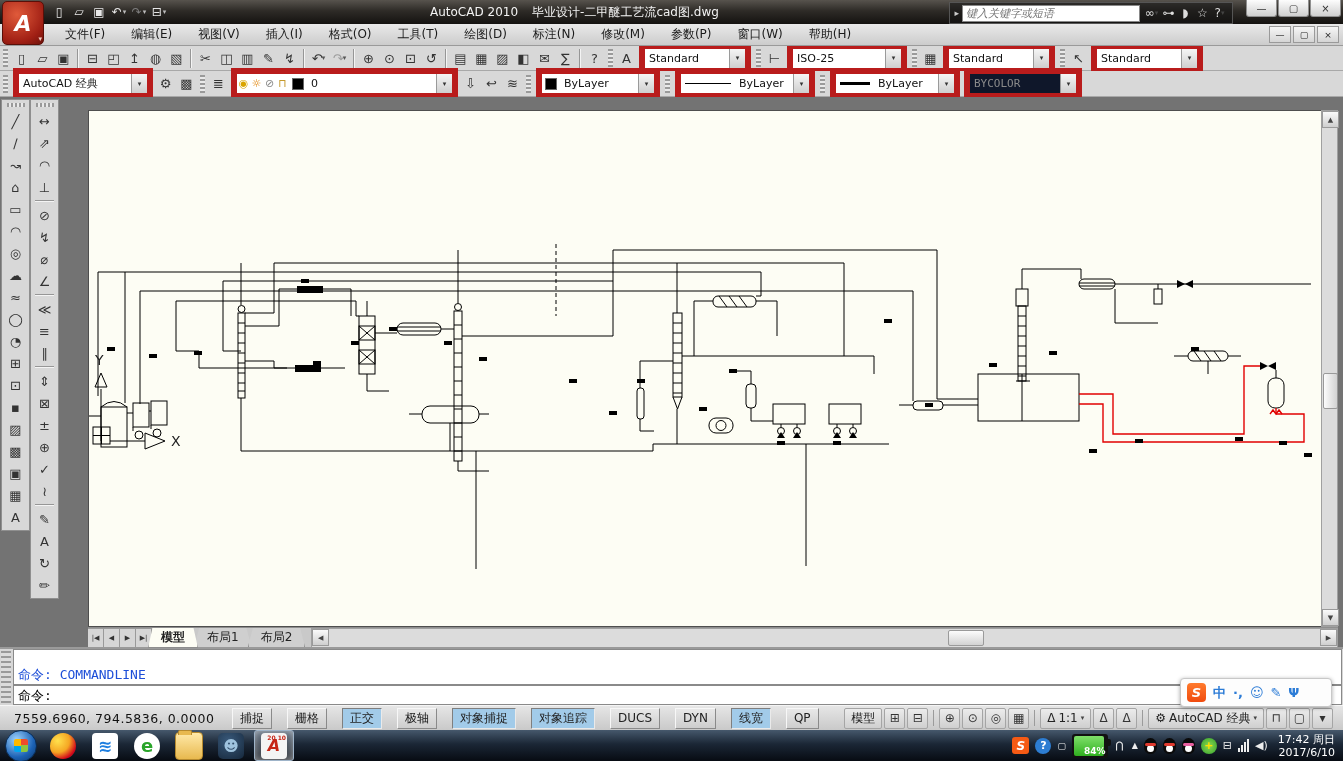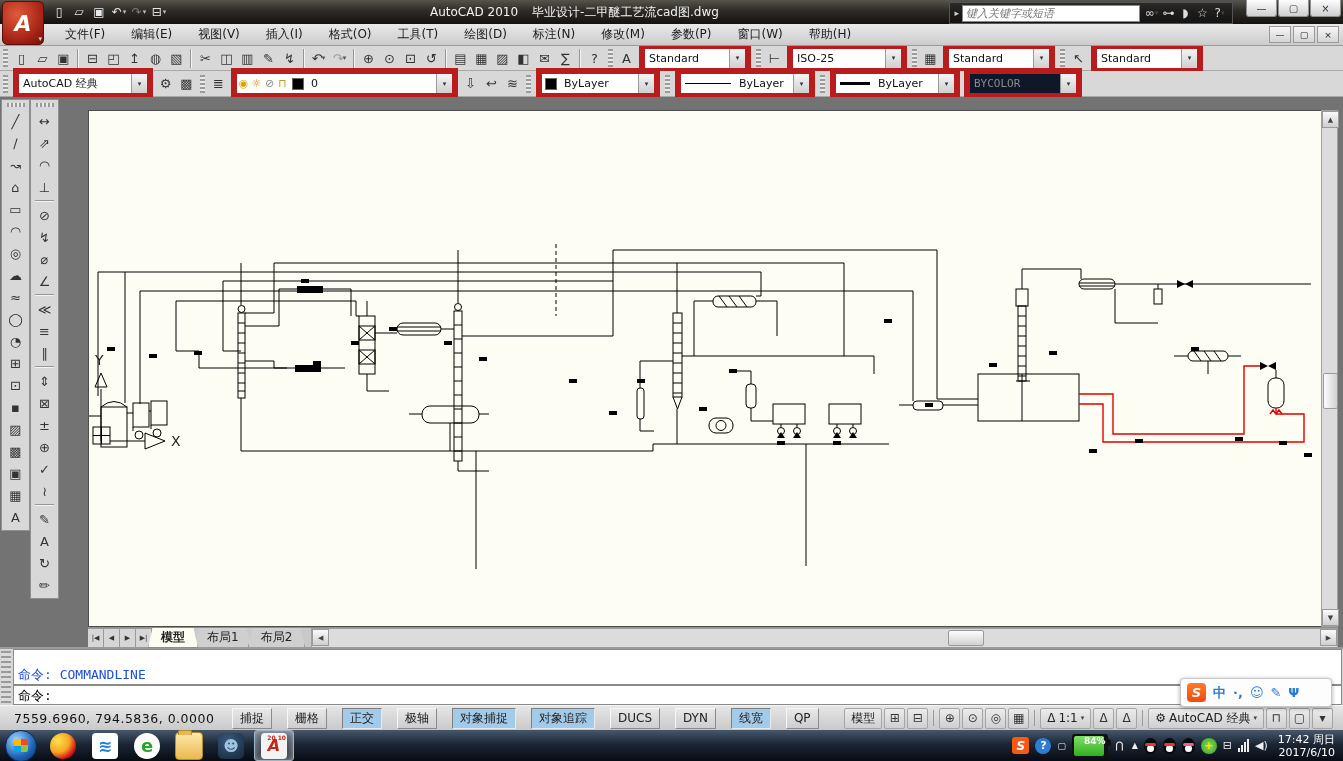--- a/index.html
+++ b/index.html
@@ -106,21 +106,21 @@
   #ic-browser{background:#fff;border-radius:50%;color:#2aa52a;font-size:18px;font-weight:bold}
   #ic-folder{background:linear-gradient(#ffe9a8,#e8b94f);border:1px solid #b68a2e;position:relative}
   #ic-folder::before{content:"";position:absolute;left:2px;top:-3px;width:12px;height:4px;background:#e8b94f;border:1px solid #b68a2e;border-bottom:none;border-radius:2px 2px 0 0}
   #ic-comm{background:radial-gradient(circle at 40% 30%,#39597a,#16283c);border-radius:5px;color:#9fc3de;font-size:15px}
   #ic-acad{background:#f4f4f4;color:#c62617;font-size:16px;font-style:italic;position:relative}
   #ic-acad .yr{position:absolute;right:1px;top:2px;font-size:6px;line-height:6px;font-style:normal;color:#c62617;text-align:center}
   #tray{margin-left:auto;display:flex;align-items:center;gap:6px;padding-right:8px}
   .tray-ic{display:flex;align-items:center;justify-content:center;color:#eee;font-size:12px;cursor:pointer}
   #tray-sogou{width:17px;height:17px;background:#f55a14;border-radius:3px;color:#fff;font-weight:bold;font-style:italic;font-size:12px}
   #tray-help{width:16px;height:16px;background:#2d7dd2;border-radius:50%;color:#fff;font-size:11px;font-weight:bold}
-  #batt{width:36px;height:17px;background:#111;border-radius:3px;position:relative;display:flex;align-items:flex-end;padding:12px;box-sizing:border-box}
+  #batt{width:36px;height:17px;background:#111;border-radius:3px;position:relative;display:flex;align-items:flex-start;padding:12px;box-sizing:border-box}
   #batt::after{content:"";position:absolute;right:-3px;top:5px;width:3px;height:7px;background:#111;border-radius:0 2px 2px 0}
   #batt .fill{position:absolute;left:2px;top:2px;bottom:2px;width:84%;background:linear-gradient(#7fe06a,#2faf1f);border-radius:2px}
   #batt .pct{position:relative;z-index:2;width:100%;text-align:center;font-size:9px;color:#fff;font-weight:bold}
   .qq{width:13px;height:16px;background:#0a0a0a;border-radius:50% 50% 45% 45%;position:relative}
   .qq::after{content:"";position:absolute;left:3px;top:7px;width:7px;height:7px;background:#fff;border-radius:50%}
   .qq::before{content:"";position:absolute;left:1px;top:5px;width:11px;height:3px;background:#e03a2f;border-radius:2px;z-index:2}
   .qq.pink::before{background:#e85fa0}
   #shield{width:16px;height:16px;border-radius:50%;background:radial-gradient(#8fdc4f,#2f9e2f);color:#ffe000;font-size:11px;font-weight:bold;display:flex;align-items:center;justify-content:center}
   .netbars{display:flex;align-items:flex-end;gap:1px;height:13px}
   .netbars i{display:block;width:2px;background:#eee}

